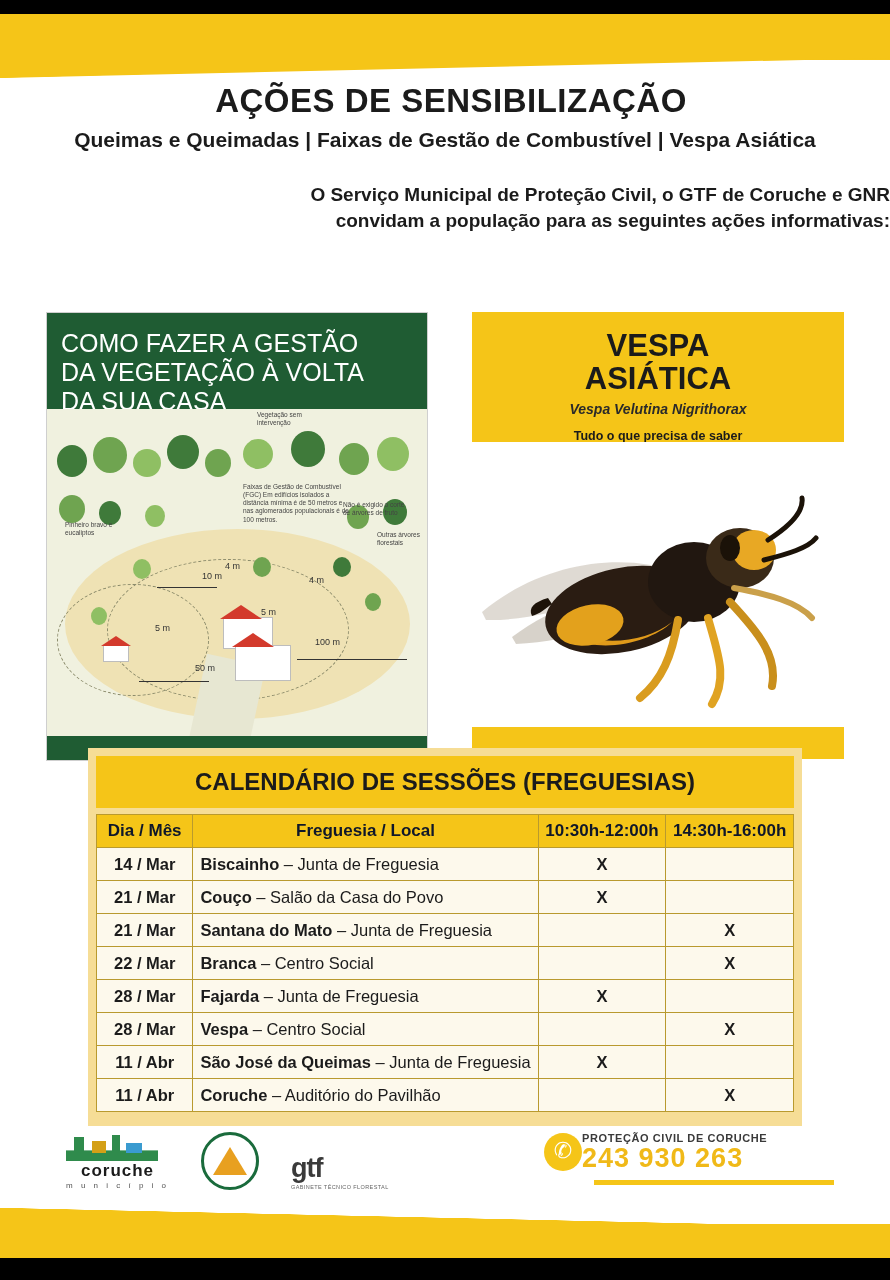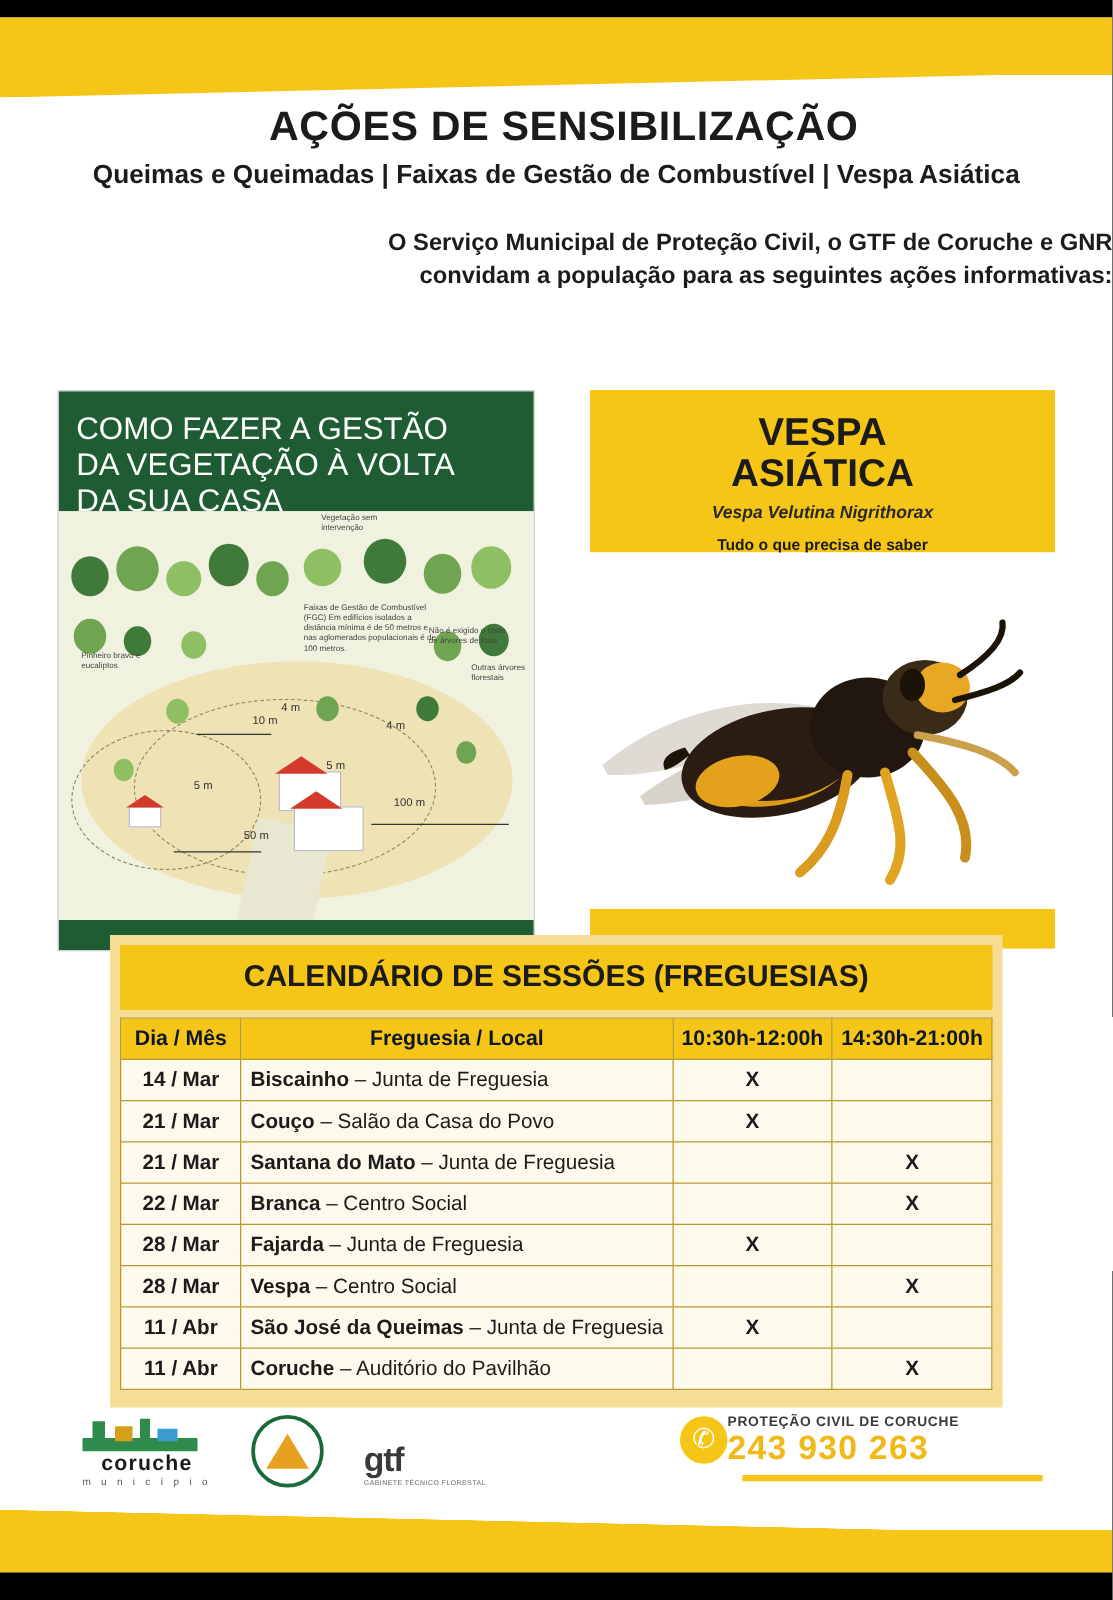--- a/index.html
+++ b/index.html
@@ -448,21 +448,21 @@
   </div>
 
   <div class="calendar">
     <div class="cal-title">CALENDÁRIO DE SESSÕES (FREGUESIAS)</div>
     <table class="cal">
       <thead>
         <tr>
           <th>Dia / Mês</th>
           <th>Freguesia / Local</th>
           <th>10:30h-12:00h</th>
-          <th>14:30h-21:00h</th>
+          <th>14:30h-16:00h</th>
         </tr>
       </thead>
       <tbody>
         <tr>
           <td class="daycell">14 / Mar</td>
           <td class="placecell"><span class="pl-name">Biscainho</span><span> – Junta de Freguesia</span></td>
           <td class="markcell">X</td>
           <td class="markcell"></td>
         </tr>
         <tr>

